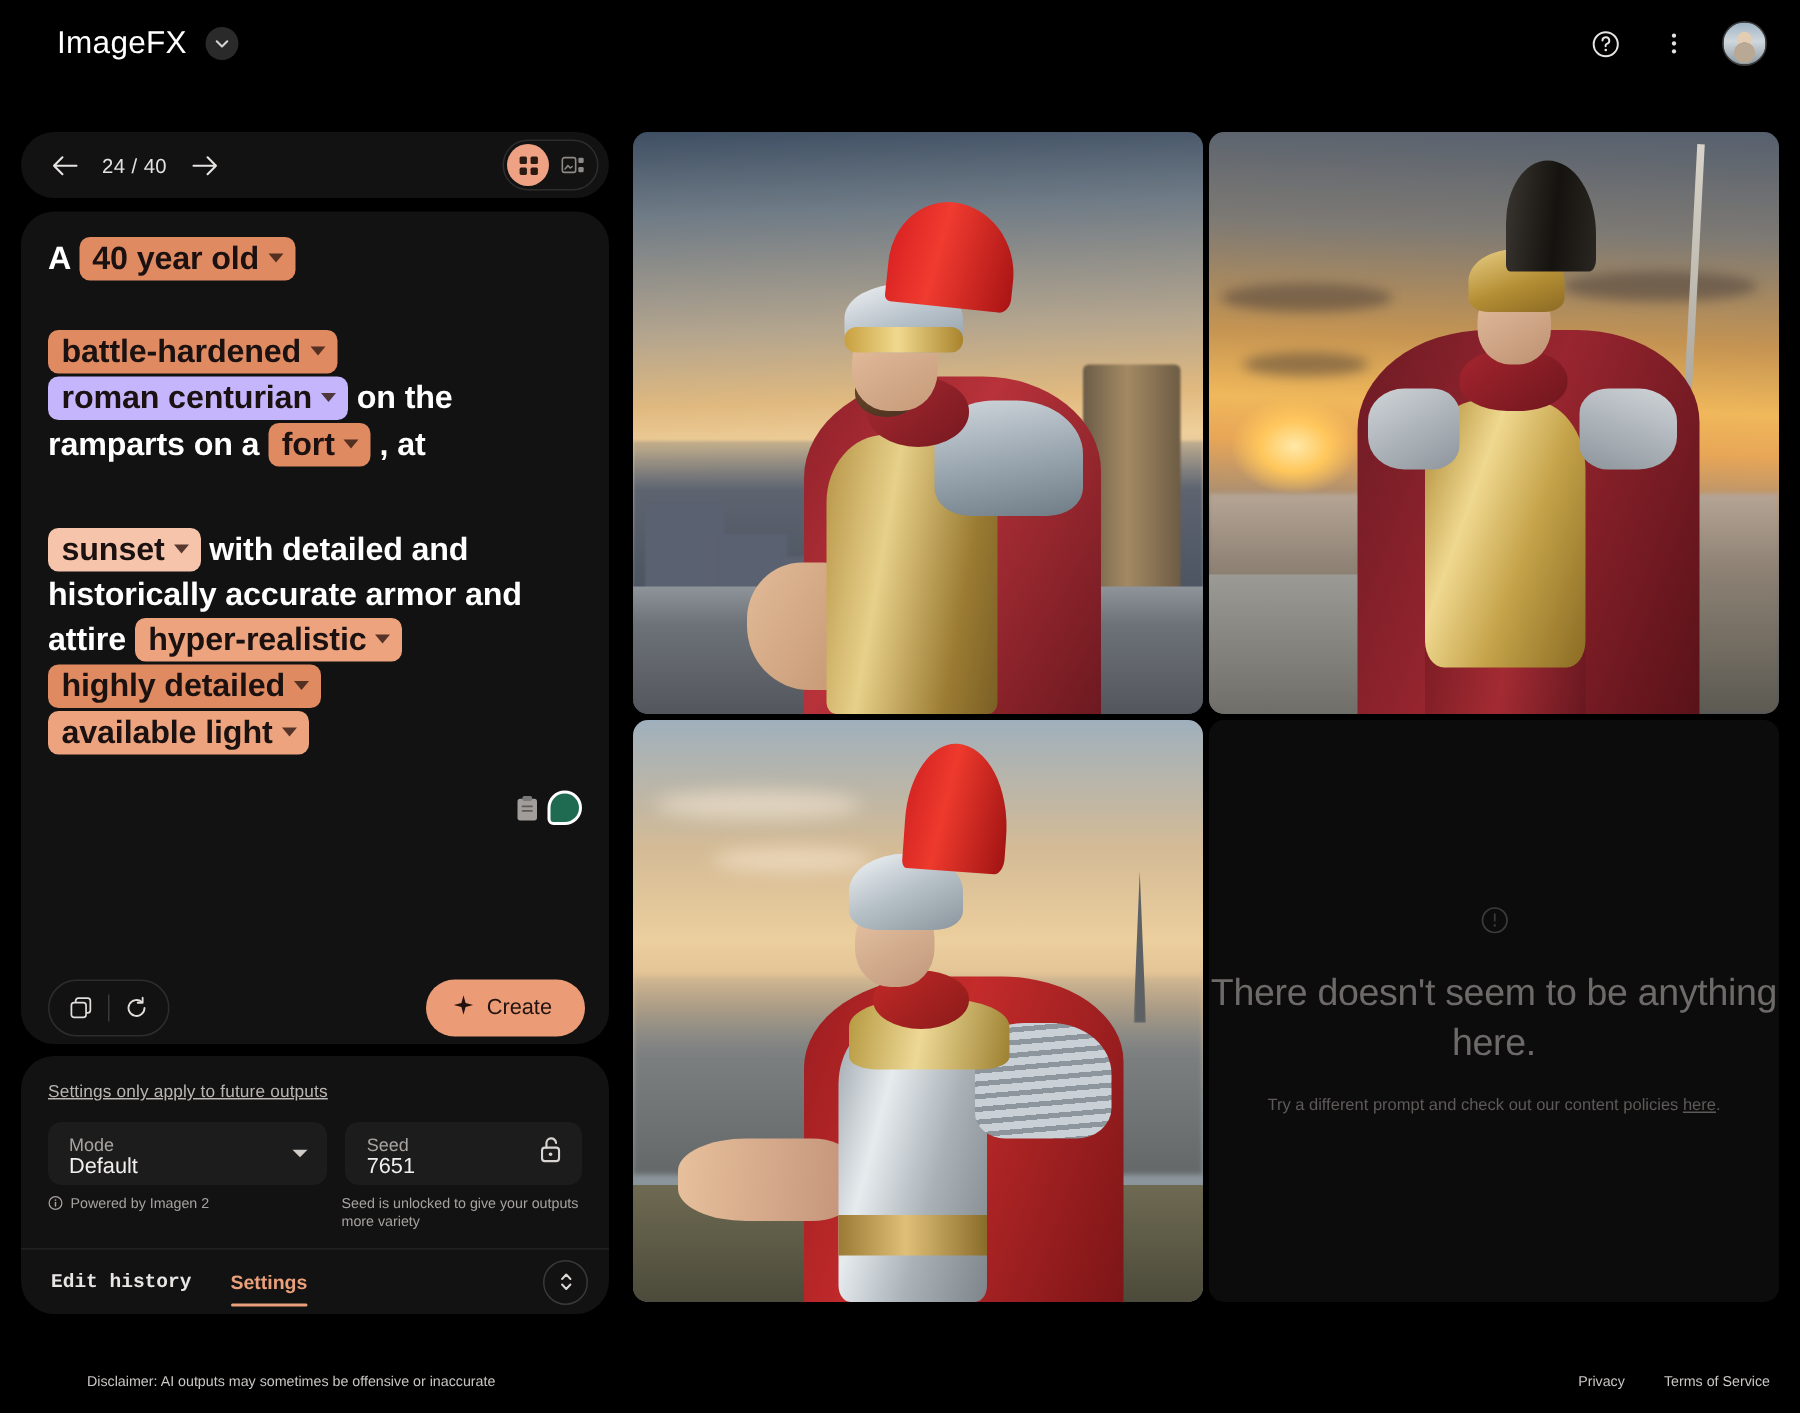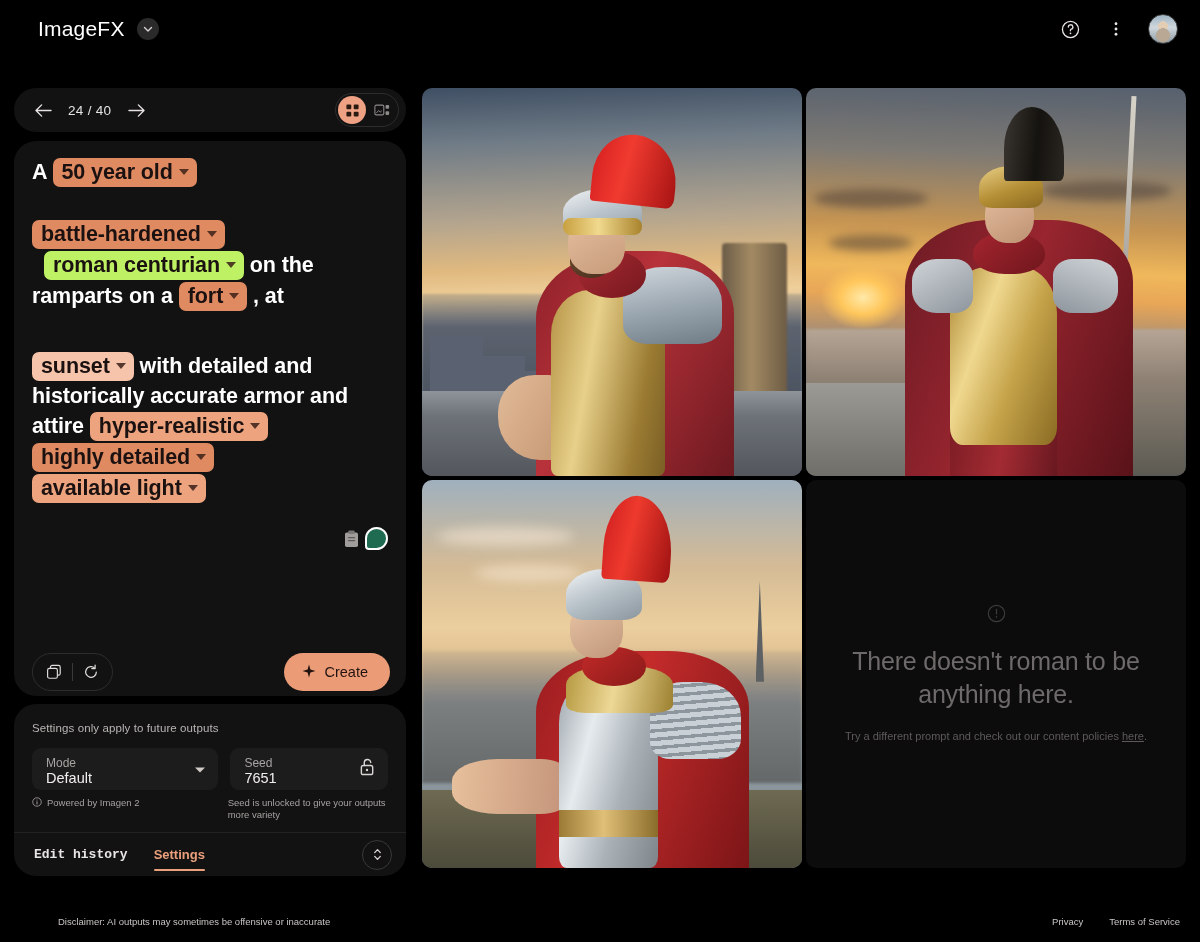--- a/index.html
+++ b/index.html
@@ -125,21 +125,21 @@
     background: #262424; border-color: #262424; color: #fff;
     display: inline-flex; align-items: center; gap: 8px; font-weight: 600;
     padding: 7px 16px 7px 13px;
   }
 
   
   .settings-card {
     margin-top: 8px; border-radius: 22px; background: #131212;
     height: 172px; position: relative; padding: 18px 18px 0 18px;
   }
-  .settings-note { color: #b9b5b3; font-size: 11.5px; letter-spacing: .1px; }
+  .settings-note { color: #b9b5b3; font-size: 11.5px; letter-spacing: .1px; text-decoration: underline; }
   .field-row { display: flex; gap: 12px; margin-top: 14px; }
   .field {
     background: #1d1c1c; border-radius: 9px; height: 42px;
     position: relative; padding: 5px 12px 0 14px; display: flex; flex-direction: column;
     justify-content: center; cursor: pointer;
   }
   .field.mode { width: 204px; }
   .field.seed { width: 172px; }
   .field-label { color: #a8a4a2; font-size: 12px; line-height: 12px; }
   .field-value { color: #f1efee; font-size: 14.5px; line-height: 18px; }
@@ -363,26 +363,26 @@
             <path d="M3 10.5 L5.2 8 L7 9.8 L8.4 8.6" fill="none" stroke="#8d8a88" stroke-width="1.1" stroke-linecap="round"></path>
             <rect x="13" y="2" width="4" height="4" rx="1" fill="#8d8a88"></rect>
             <rect x="13" y="9" width="4" height="4" rx="1" fill="#8d8a88"></rect>
           </svg>
         </div>
       </div>
     </div>
 
     <div class="prompt-card">
       <div class="prompt-text" id="prompt-text"><span class="ptxt">A </span><span class="chip" style="background: rgb(224, 138, 98);">
-            <span>50 year old</span>
+            <span>40 year old</span>
             <i class="caret"></i>
           </span> <span class="chip" style="background: rgb(224, 138, 98); margin-top: 32px;">
             <span>battle-hardened</span>
             <i class="caret"></i>
-          </span> <span class="chip" style="background: #bef264; margin-left: 12px;">
+          </span> <span class="chip" style="background: #c4b5fd;">
             <span>roman centurian</span>
             <i class="caret"></i>
           </span> <span class="ptxt">on the ramparts on a </span><span class="chip" style="background: rgb(224, 138, 98);">
             <span>fort</span>
             <i class="caret"></i>
           </span> <span class="ptxt">, at </span><span class="chip" style="background: rgb(246, 196, 171); margin-top: 40px;">
             <span>sunset</span>
             <i class="caret"></i>
           </span> <span class="ptxt">with detailed and historically accurate armor and attire </span><span class="chip" style="background: rgb(237, 164, 126);">
             <span>hyper-realistic</span>
@@ -583,21 +583,21 @@
     </div>
 
     <div class="cell empty-cell">
       <div class="empty-ico">
         <svg width="19" height="19" viewBox="0 0 20 20">
             <circle cx="10" cy="10" r="8.6" fill="none" stroke="#6d6a69" stroke-width="1.2"></circle>
             <rect x="9.4" y="5" width="1.2" height="6" rx=".6" fill="#6d6a69"></rect>
             <circle cx="10" cy="13.6" r=".85" fill="#6d6a69"></circle>
           </svg>
       </div>
-      <div class="empty-title">There doesn't roman to be anything here.</div>
+      <div class="empty-title">There doesn't seem to be anything here.</div>
       <div class="empty-sub">
         <span>Try a different prompt and check out our content policies </span><a href="#">here</a><span>.</span>
       </div>
     </div>
   </div>
 
   <div class="footer">
     <div class="footer-disclaimer">Disclaimer: AI outputs may sometimes be offensive or inaccurate</div>
     <div class="footer-links">
       <span>Privacy</span>

